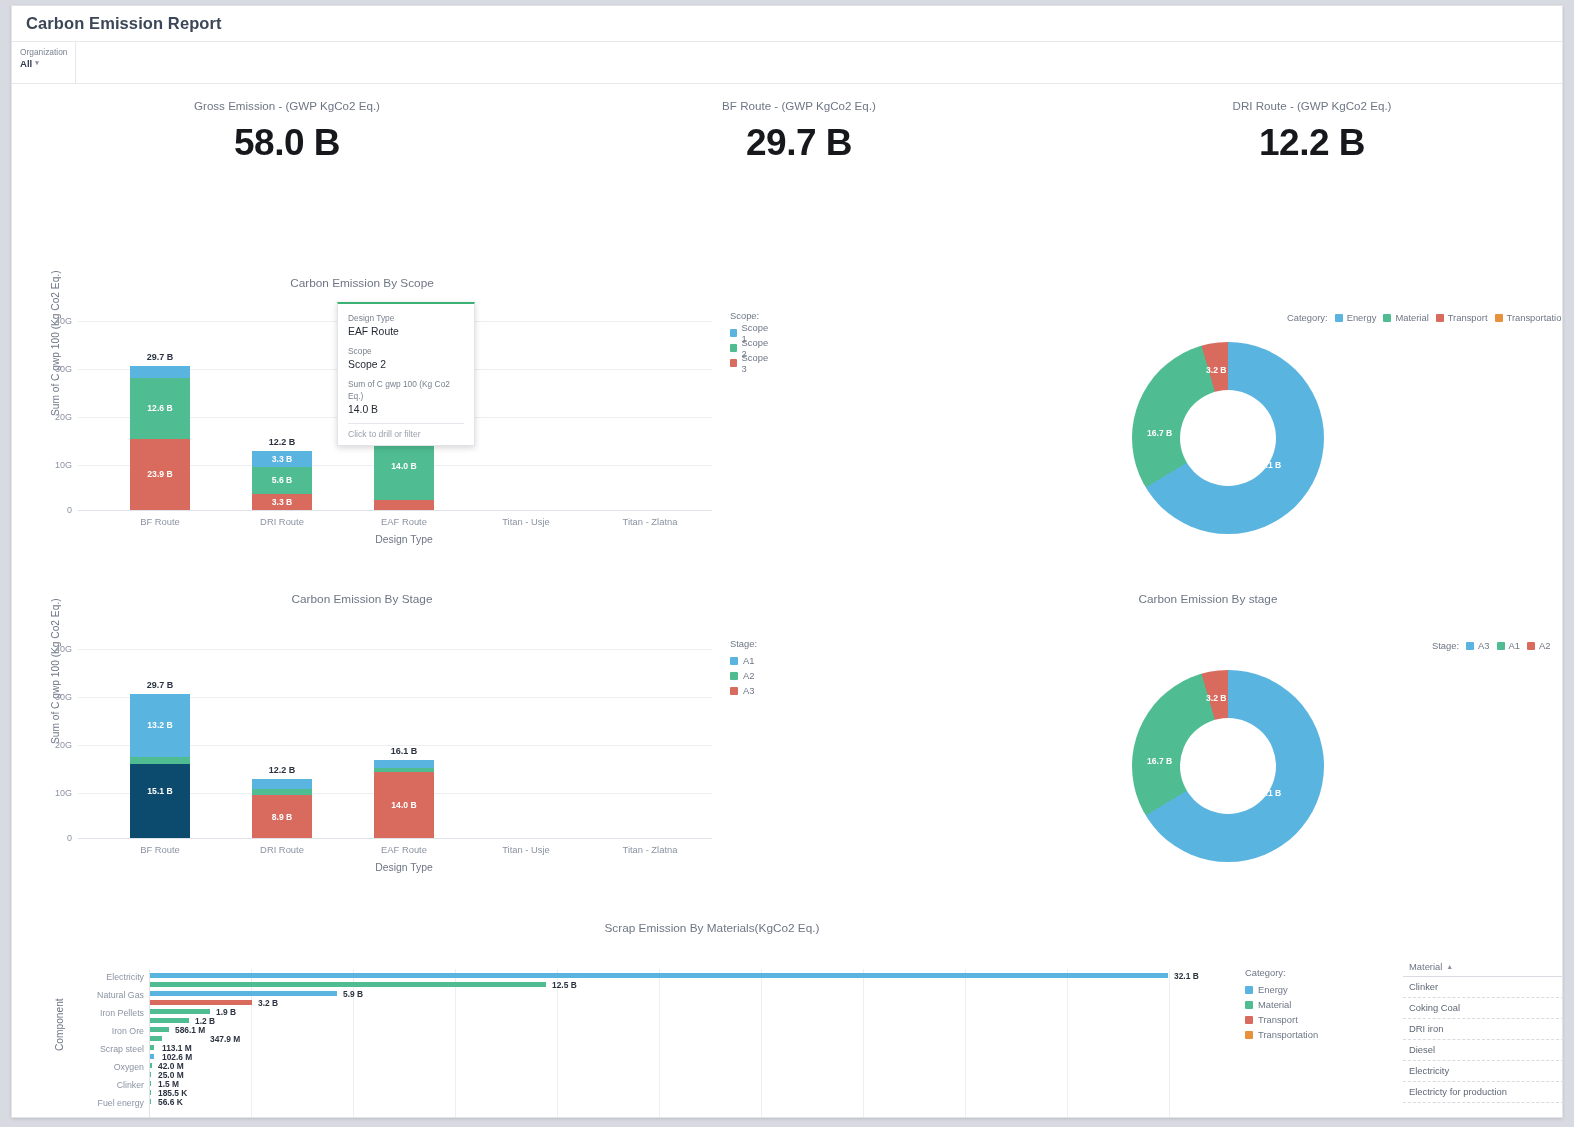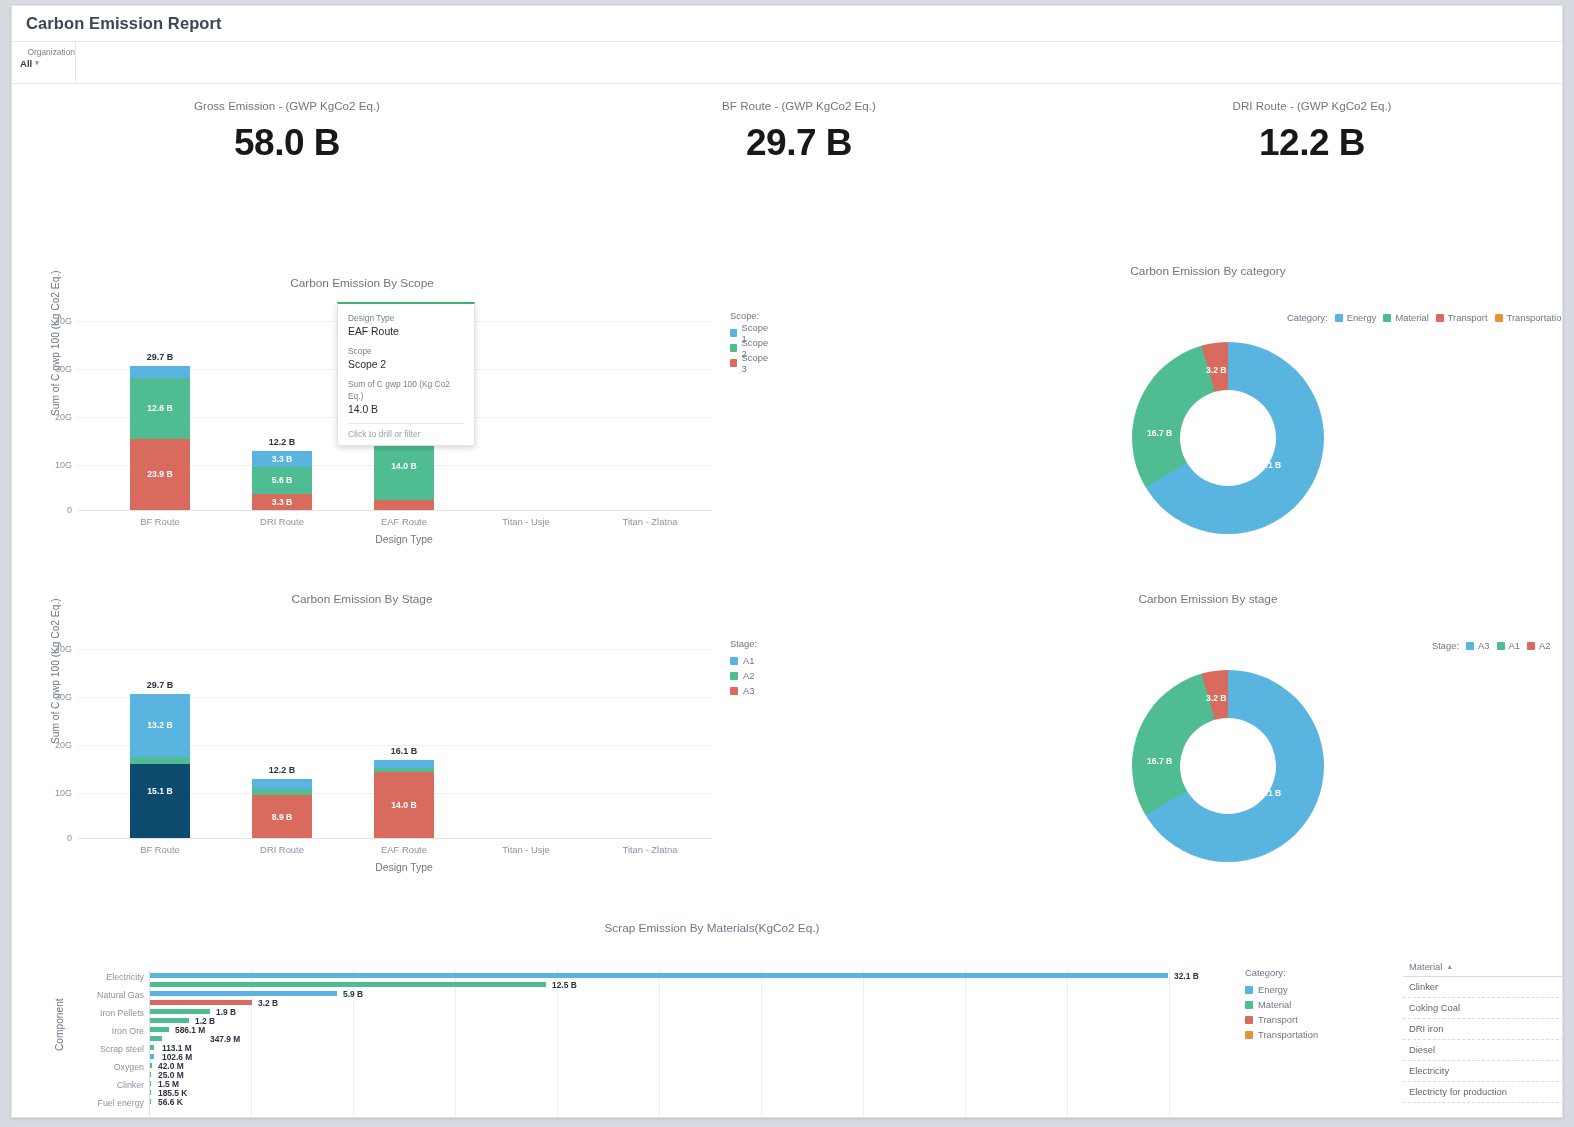--- a/index.html
+++ b/index.html
@@ -19,21 +19,21 @@
   .titlebar{
     height:36px;border-bottom:1px solid #e6e8ec;
     display:flex;align-items:center;padding-left:14px;box-sizing:border-box;
   }
   .titlebar .ttl{font-size:16.5px;font-weight:bold;color:#3b4657;letter-spacing:.1px;}
   .filterbar{
     height:41px;border-bottom:1px solid #e6e8ec;display:flex;align-items:stretch;
   }
   .filter-cell{
     width:64px;border-right:1px solid #e6e8ec;
-    padding:5px 0 0 8px;box-sizing:border-box;text-align:right;
+    padding:5px 0 0 8px;box-sizing:border-box;
   }
   .filter-label{font-size:8.4px;color:#7a8190;line-height:11px;}
   .filter-value{font-size:9.6px;color:#333b49;font-weight:bold;line-height:12px;display:flex;align-items:center;gap:3px;}
   .caret{font-size:7px;color:#8b93a2;transform:translateY(-1px);}
   .filterbar .rest{flex:1;}
 
   
   .kpi-row{position:relative;height:130px;}
   .kpi{position:absolute;text-align:center;}
   .kpi .k-title{font-size:11.6px;color:#6e7685;line-height:16px;}
@@ -217,21 +217,20 @@
     <div class="tt-v">EAF Route</div>
     <div class="tt-k">Scope</div>
     <div class="tt-v">Scope 2</div>
     <div class="tt-k">Sum of C gwp 100 (Kg Co2 Eq.)</div>
     <div class="tt-v">14.0 B</div>
     <div class="tt-div"></div>
     <div class="tt-hint">Click to drill or filter</div>
   </div>
 
   <div class="panel" style="left:840px;top:258px;width:712px;height:300px;">
-    <div class="ch-title" style="width:712px;">Carbon Emission By category</div>
 
     <div class="legend-h" style="left:435px;top:48px;">
       <span>Category:</span>
       <span class="lg-item">
         <span class="sw" style="background:#5AB4E0;"></span>
         <span>Energy</span>
       </span>
       <span class="lg-item">
         <span class="sw" style="background:#4FBC91;"></span>
         <span>Material</span>

